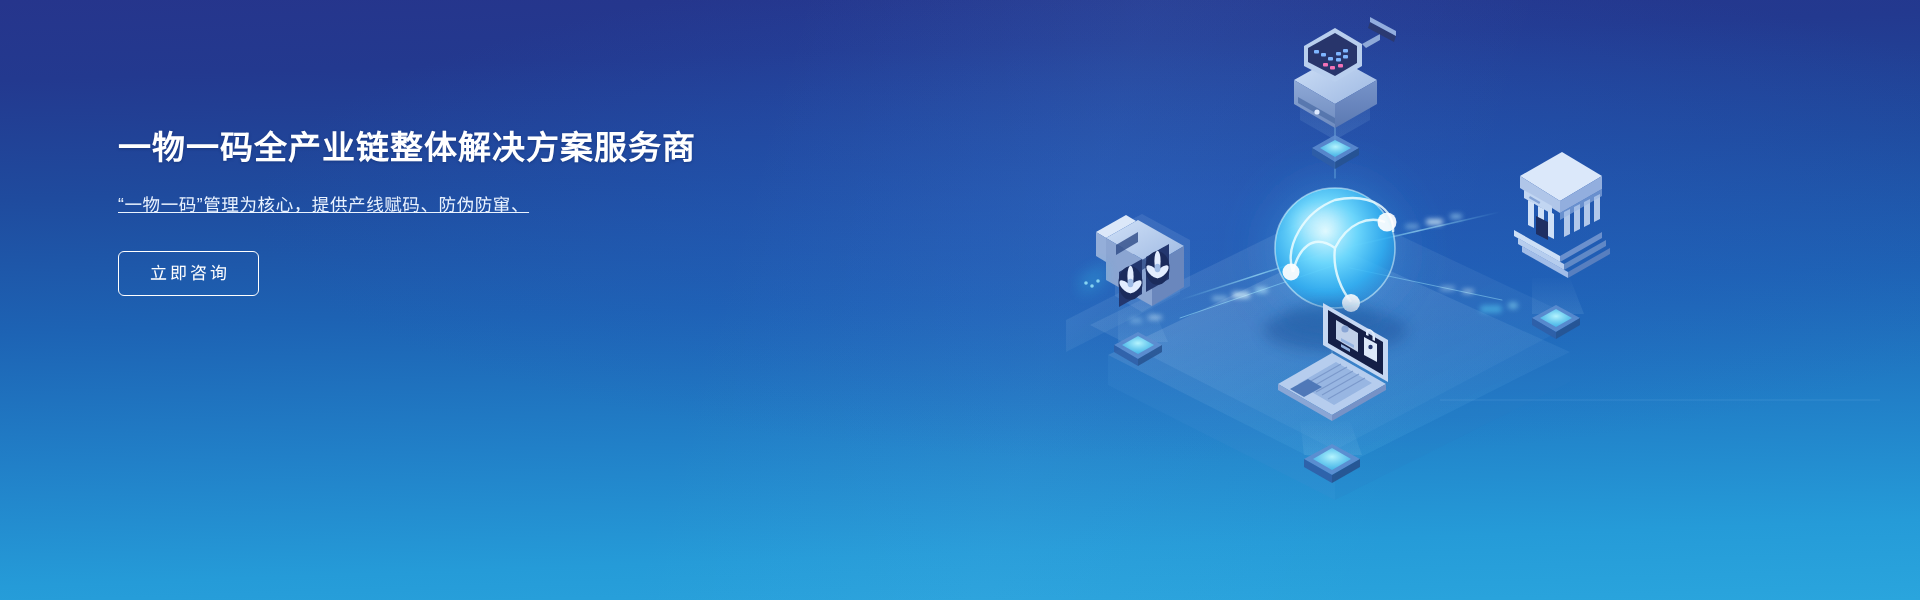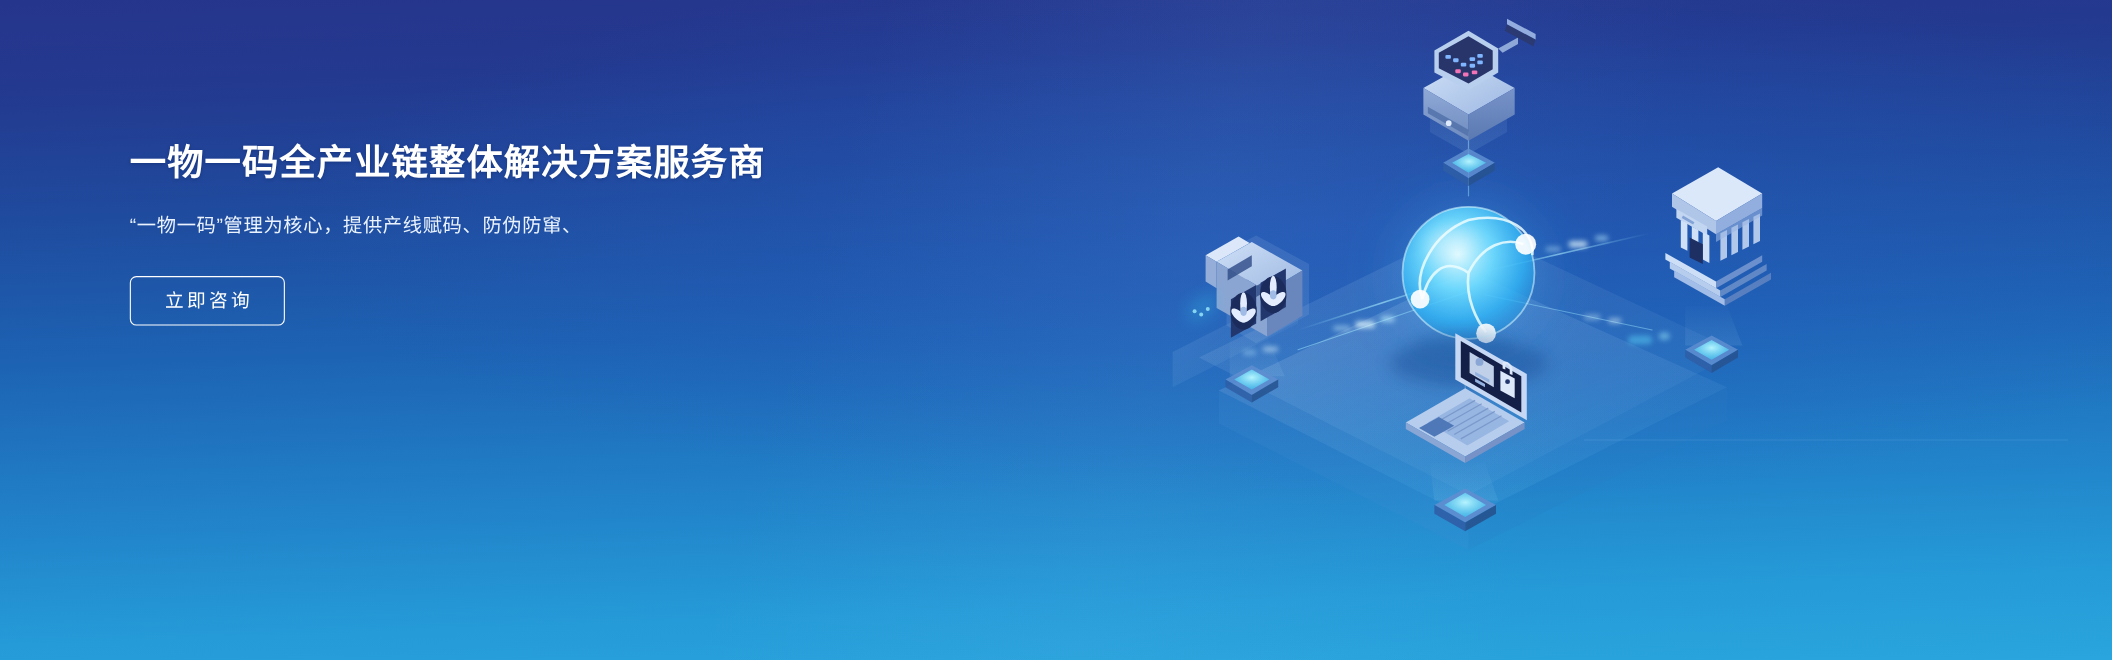--- a/index.html
+++ b/index.html
@@ -54,20 +54,21 @@
     text-shadow: 0 1px 3px rgba(10,30,80,0.35);
   }
   .sub-line {
     color: #eaf3ff;
     font-size: 17.5px;
     font-weight: 400;
     letter-spacing: 0.6px;
     line-height: 31px;
     margin: 0;
     white-space: nowrap;
+    text-decoration: underline;
   }
   .cta-wrap { margin-top: 30px; }
   .cta {
     display: inline-block;
     border: 1.6px solid #ffffff;
     border-radius: 6px;
     color: #ffffff;
     background: transparent;
     font-family: Liberation Serif, serif;
     font-size: 17px;

